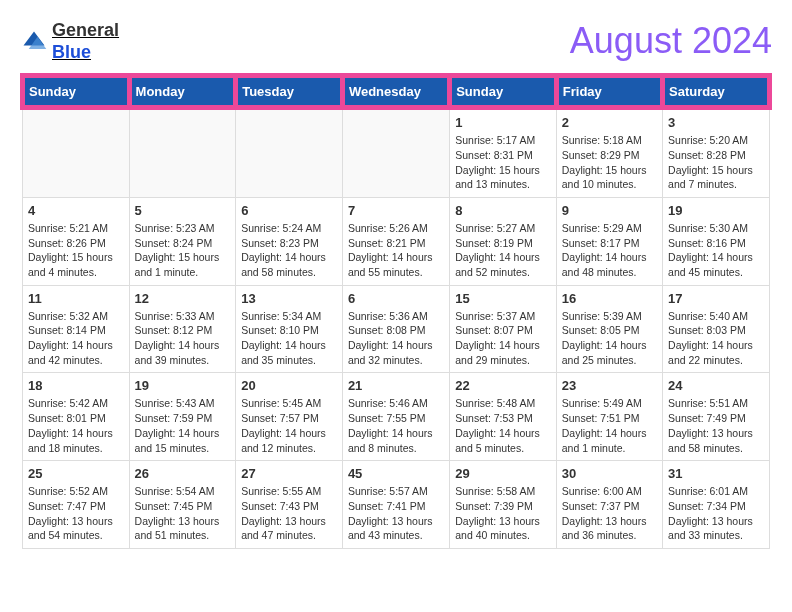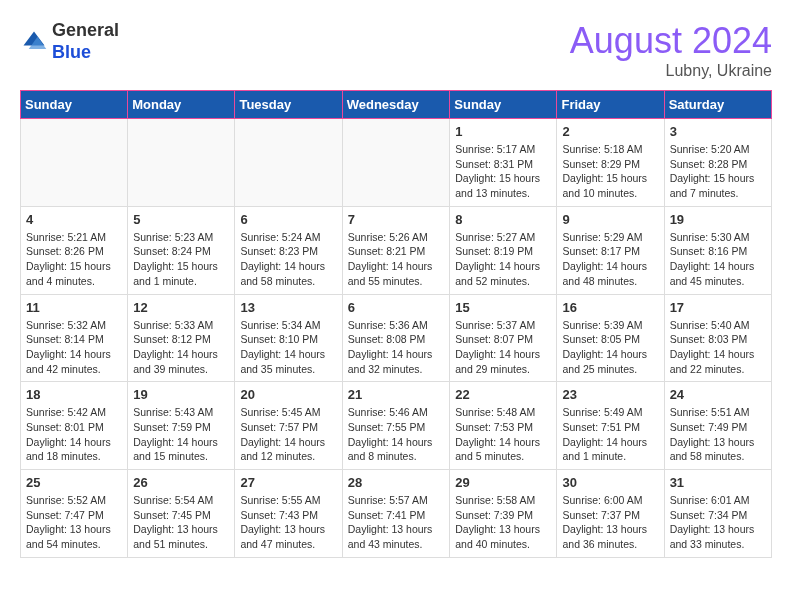--- a/index.html
+++ b/index.html
@@ -18,20 +18,21 @@
     }
     .logo {
       display: flex;
       align-items: center;
       gap: 4px;
     }
     .logo-text {
       font-size: 18px;
       font-weight: bold;
       line-height: 1.2;
+      text-decoration: underline;
     }
     .logo-text .general { color: #333; }
     .logo-text .blue { color: #1d4ed8; }
     .logo-icon {
       width: 28px;
       height: 28px;
     }
     .title-block {
       text-align: right;
     }
@@ -47,21 +48,21 @@
     .calendar {
       width: 100%;
       border-collapse: collapse;
       font-size: 11px;
     }
     .calendar thead th {
       background: #1a5aad;
       color: #fff;
       padding: 6px 4px;
       text-align: left;
-      border: 1px solid #ec4899;
+      border: 5px solid #ec4899;
       font-size: 13px;
     }
     .calendar tbody tr {
       border-bottom: 1px solid #ccc;
     }
     .calendar tbody td {
       vertical-align: top;
       padding: 5px 5px 5px 5px;
       border: 1px solid #ddd;
       min-height: 80px;
@@ -93,21 +94,20 @@
       <polygon points="16,4 28,20 4,20" fill="#1a5aad"></polygon>
       <polygon points="20,10 30,24 10,24" fill="#4a90d9" opacity="0.7"></polygon>
     </svg>
     <div class="logo-text">
       <span class="general">General</span><br>
       <span class="blue">Blue</span>
     </div>
   </div>
   <div class="title-block">
     <div class="month-year">August 2024</div>
-    <div class="location">Lubny, Ukraine</div>
   </div>
 </div>
 
 <table class="calendar">
   <thead>
     <tr>
     <th>Sunday</th>
         <th>Monday</th>
         <th>Tuesday</th>
         <th>Wednesday</th>
@@ -232,21 +232,21 @@
         </td>
         <td>
           <span class="day-num">26</span>
           <div class="day-info">Sunrise: 5:54 AM<br>Sunset: 7:45 PM<br>Daylight: 13 hours<br>and 51 minutes.</div>
         </td>
         <td>
           <span class="day-num">27</span>
           <div class="day-info">Sunrise: 5:55 AM<br>Sunset: 7:43 PM<br>Daylight: 13 hours<br>and 47 minutes.</div>
         </td>
         <td>
-          <span class="day-num">28</span>
+          <span class="day-num">45</span>
           <div class="day-info">Sunrise: 5:57 AM<br>Sunset: 7:41 PM<br>Daylight: 13 hours<br>and 43 minutes.</div>
         </td>
         <td>
           <span class="day-num">29</span>
           <div class="day-info">Sunrise: 5:58 AM<br>Sunset: 7:39 PM<br>Daylight: 13 hours<br>and 40 minutes.</div>
         </td>
         <td>
           <span class="day-num">30</span>
           <div class="day-info">Sunrise: 6:00 AM<br>Sunset: 7:37 PM<br>Daylight: 13 hours<br>and 36 minutes.</div>
         </td>

